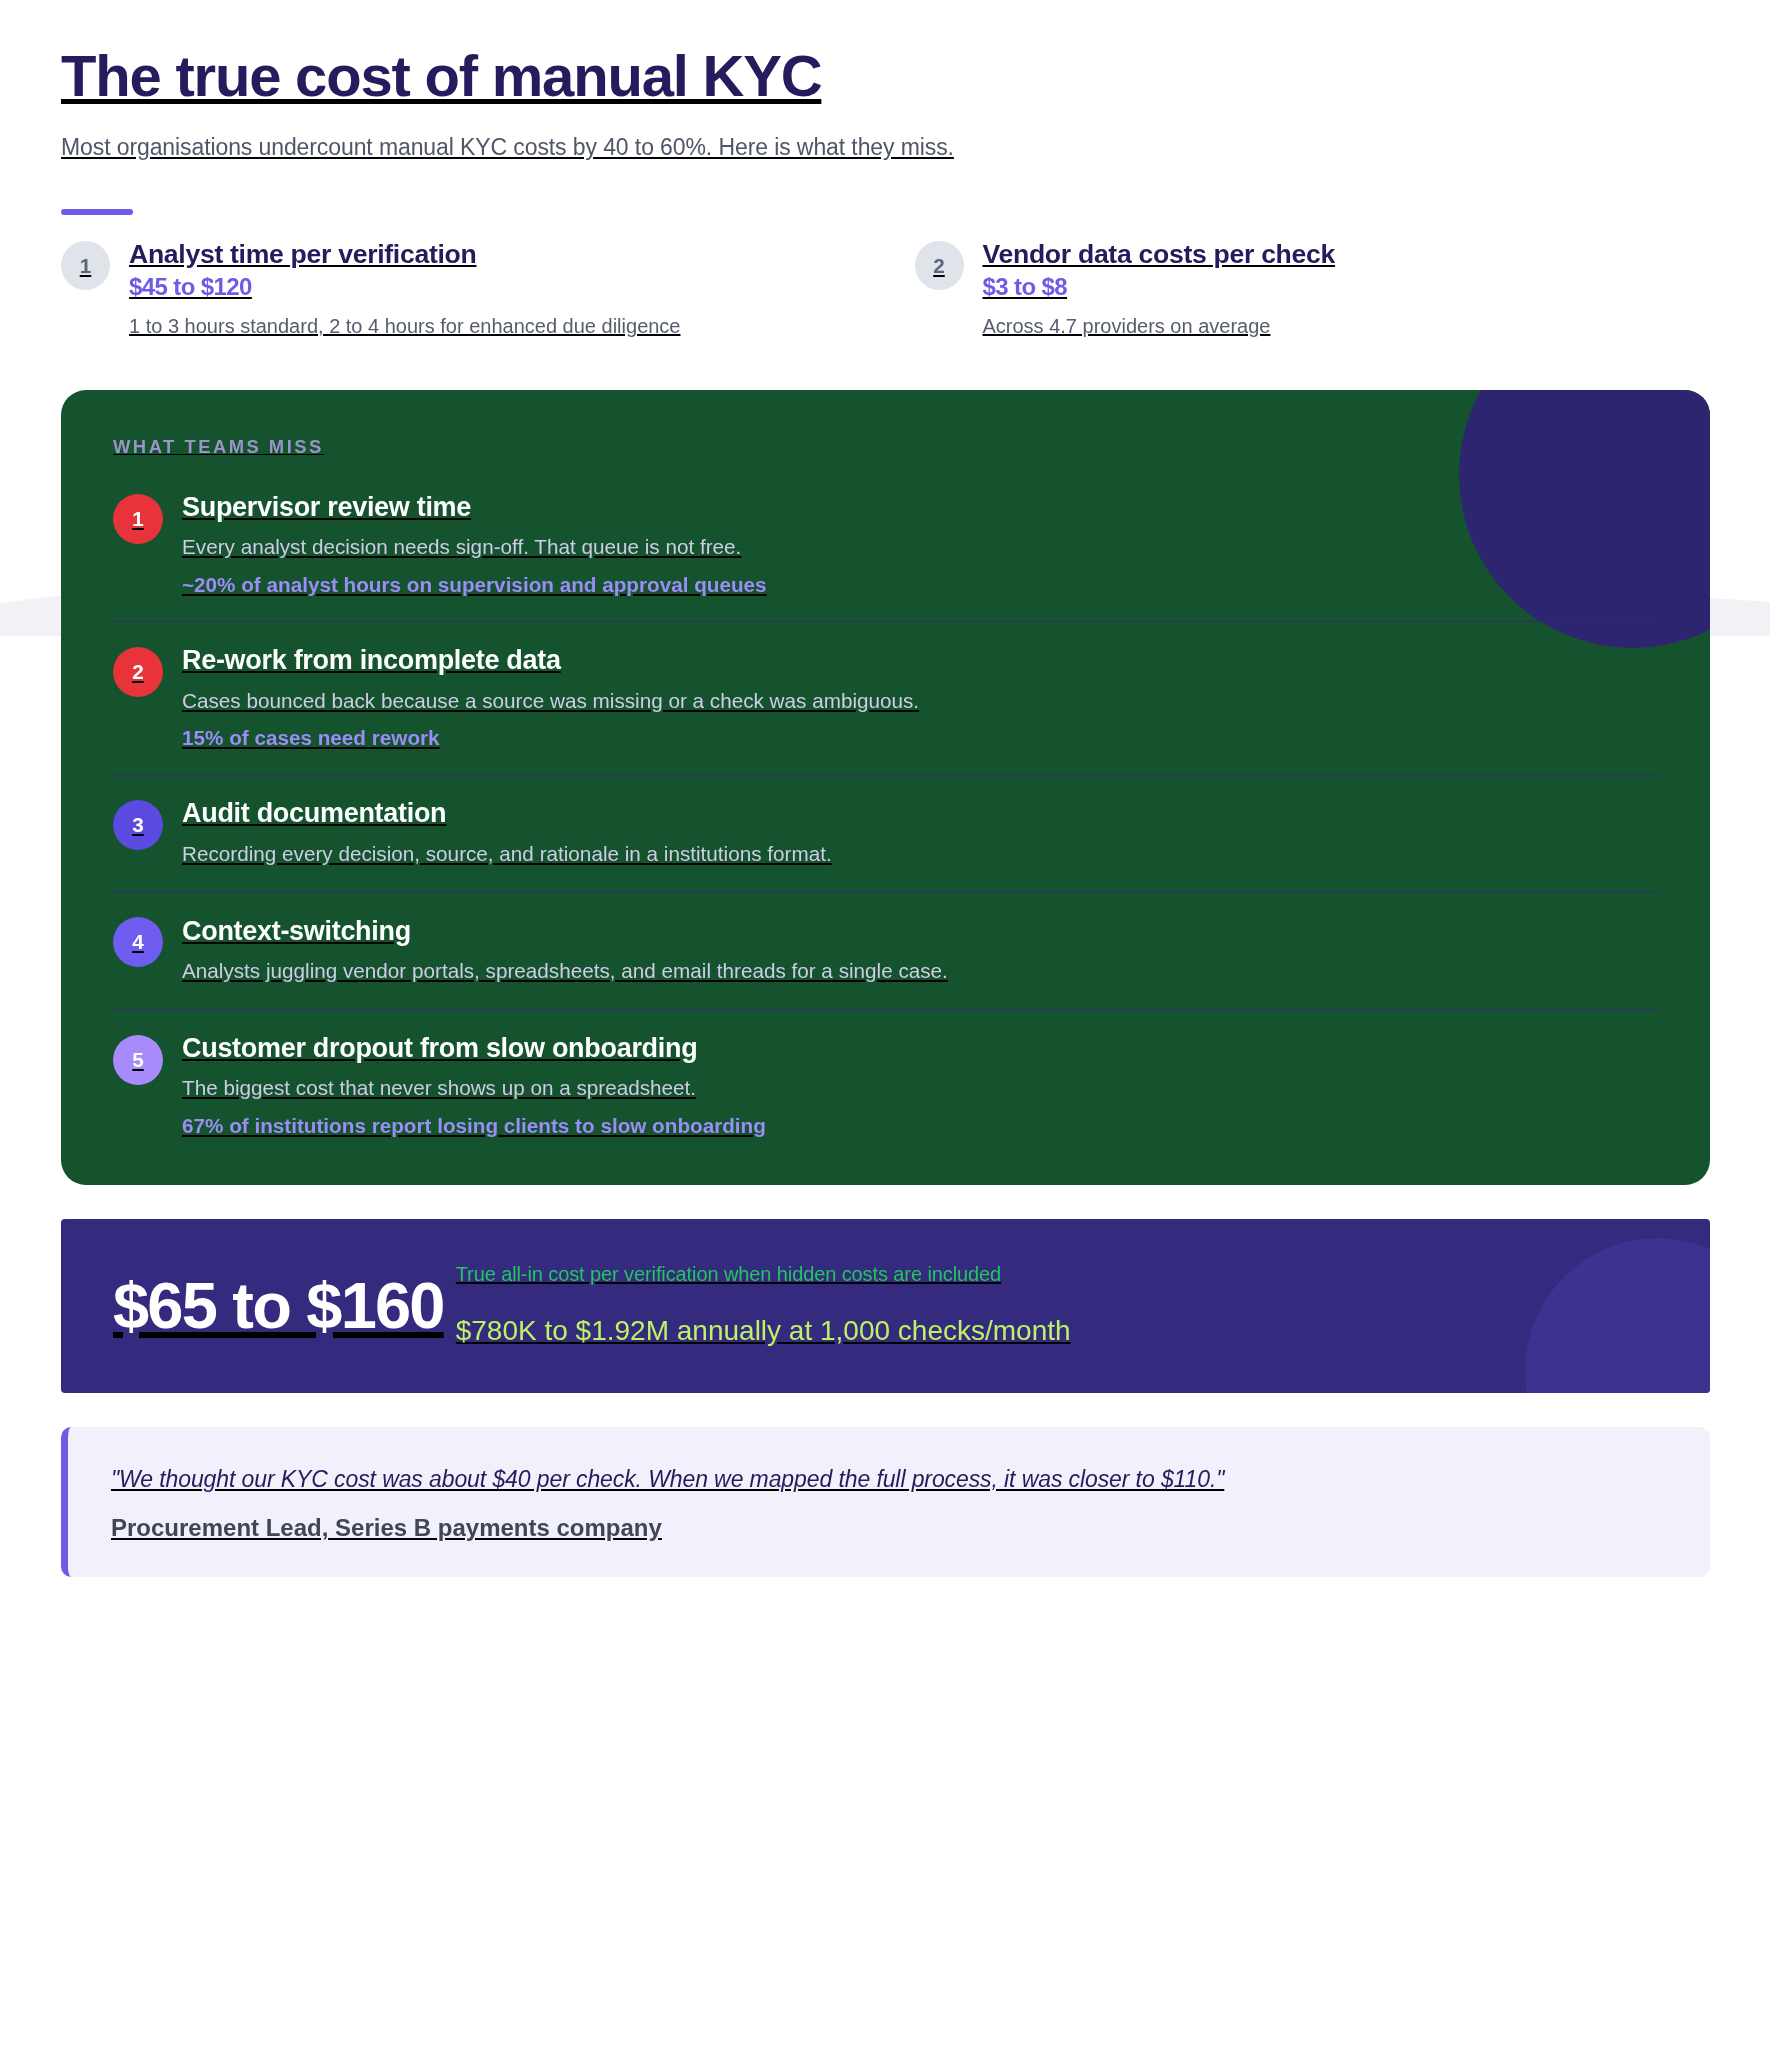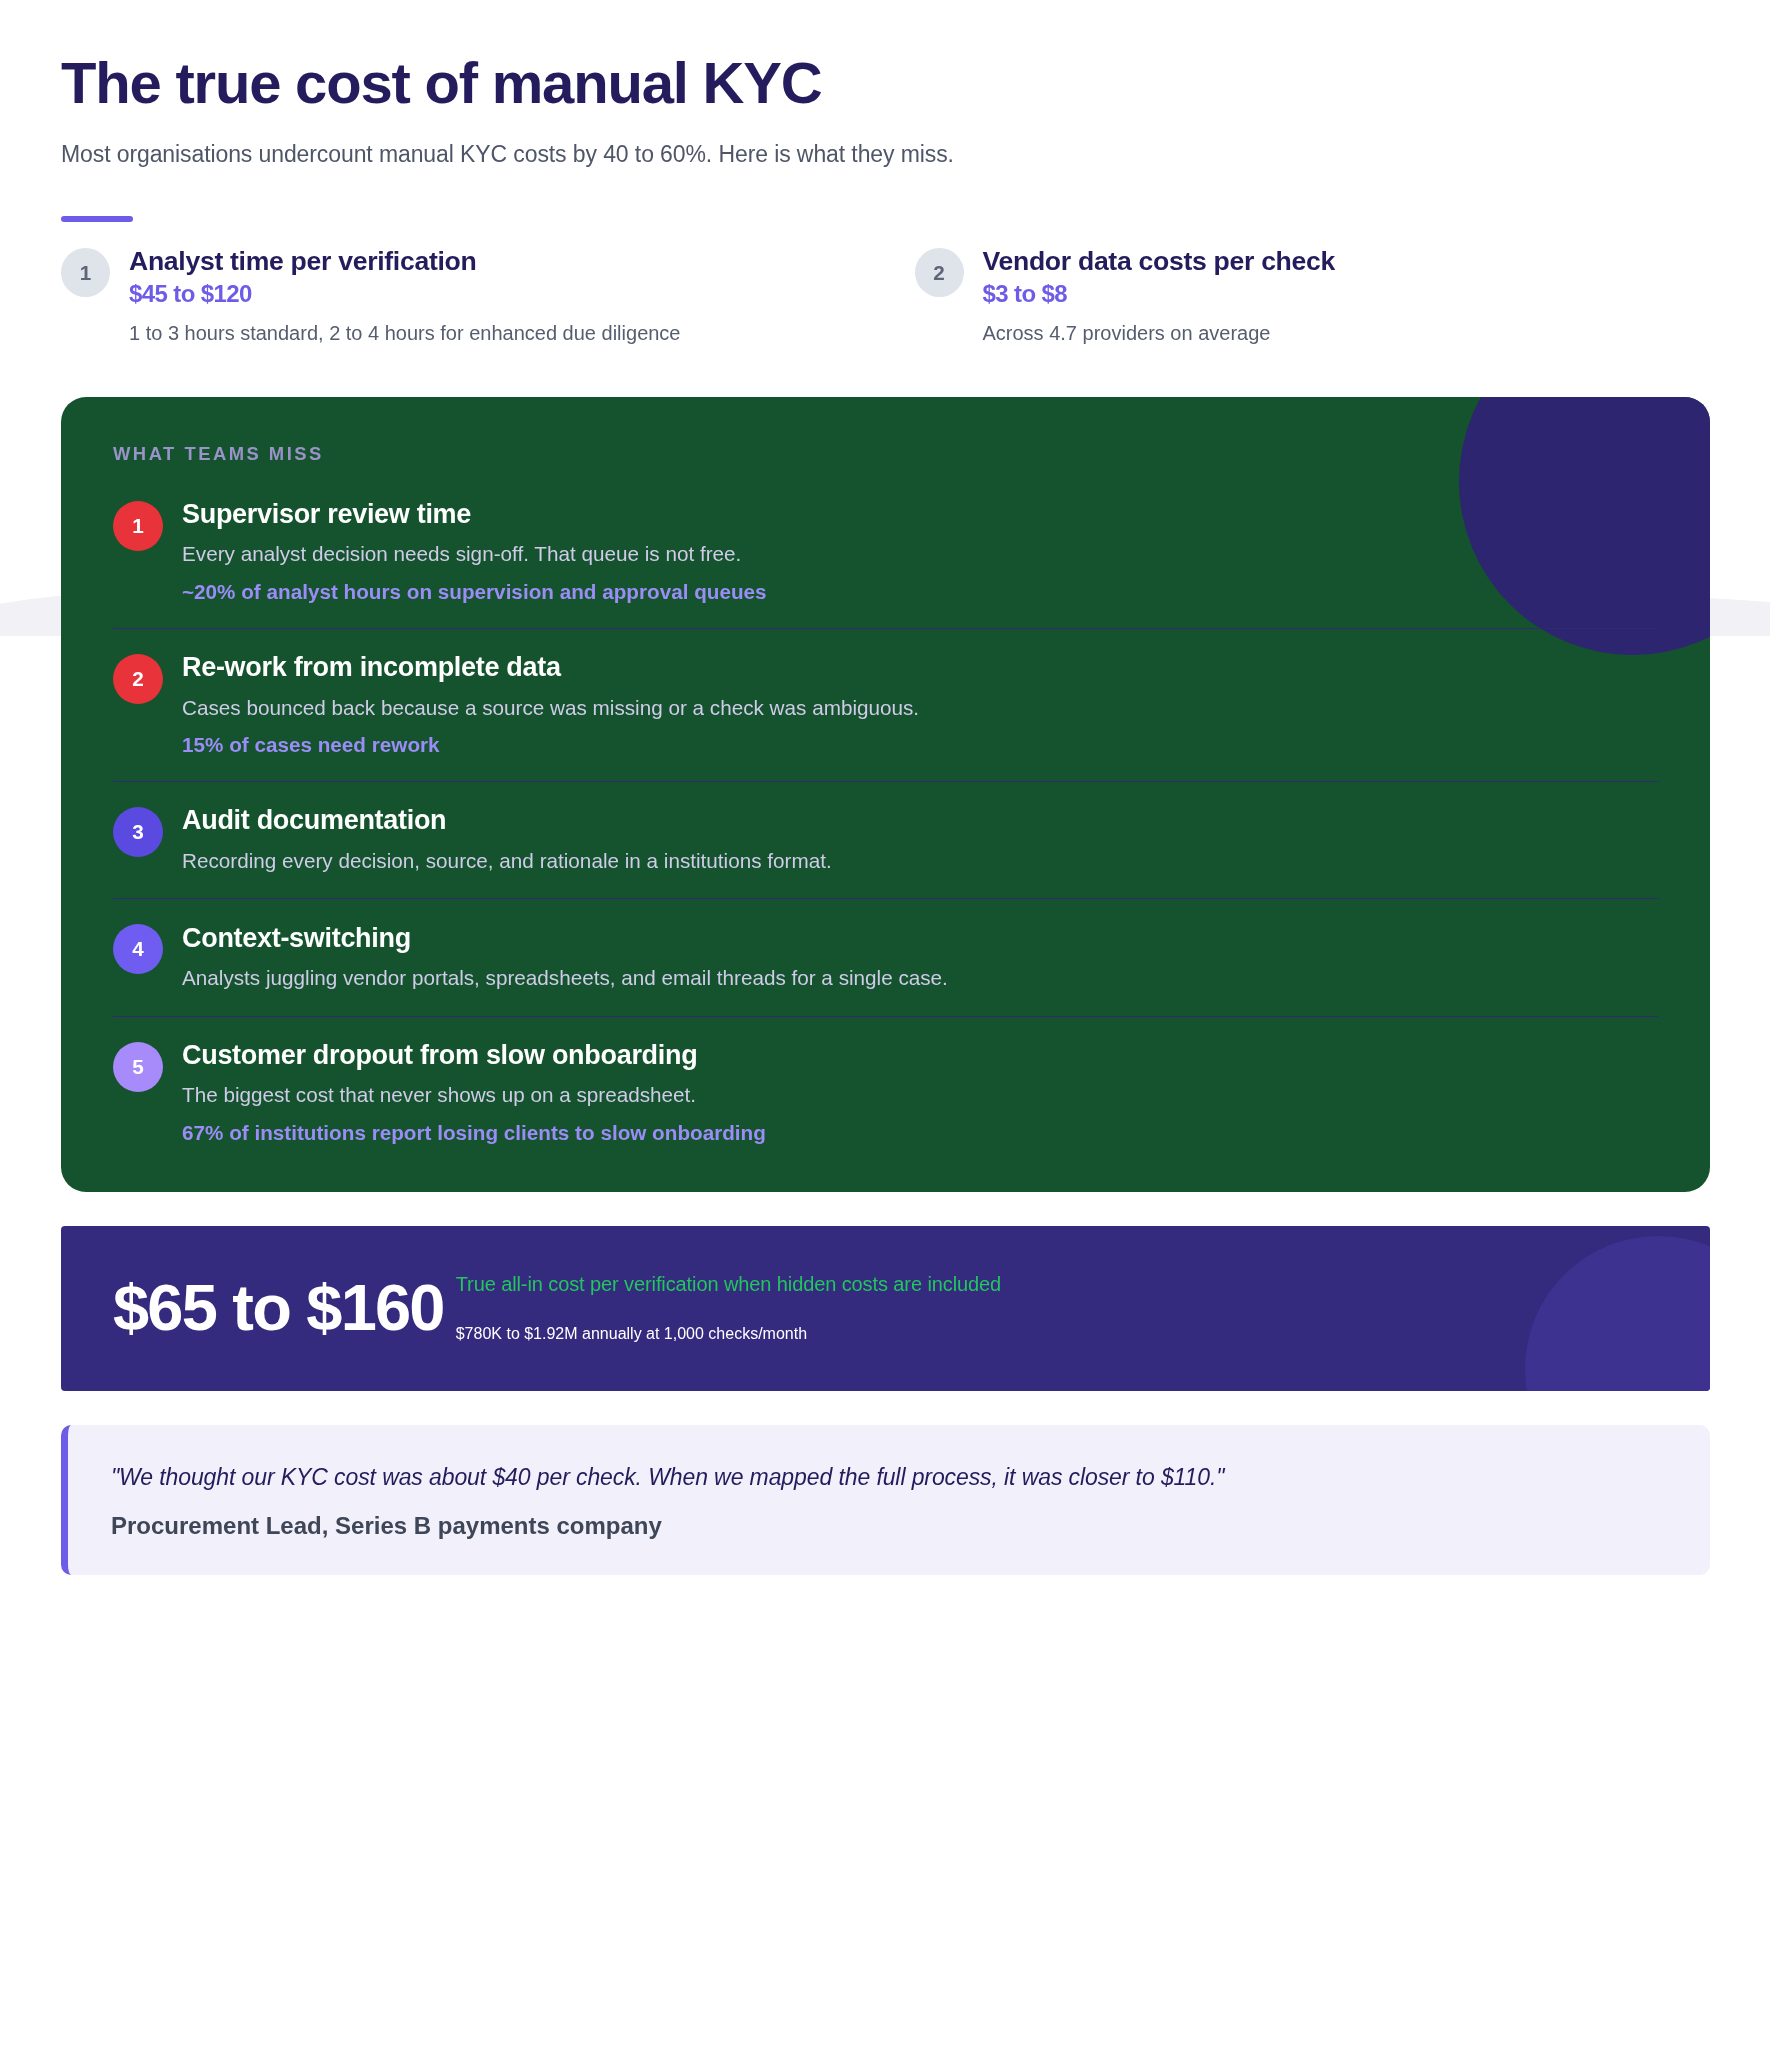--- a/index.html
+++ b/index.html
@@ -9,21 +9,22 @@
     height: 2066px;
     background: #ffffff;
     font-family: "Liberation Sans", sans-serif;
     -webkit-font-smoothing: antialiased;
   }
 
   .page {
     position: relative;
     width: 1771px;
     height: 2066px;
-    padding: 7px 61px;
+    padding: 0 61px;
+    text-decoration: underline;
   }
 
   
   .title {
     font-size: 58px;
     line-height: 1.05;
     font-weight: 700;
     color: #241c5c;
     letter-spacing: -1.2px;
     padding-top: 46px;
@@ -232,22 +233,22 @@
   .total-text { position: relative; }
 
   .total-label {
     font-size: 20px;
     color: #22c55e;
     letter-spacing: -0.1px;
   }
 
   .total-sub {
     margin-top: 29px;
-    font-size: 16px;
-    color: #ffffff;
+    font-size: 28px;
+    color: #bef264;
   }
 
   
   .quote-card {
     margin-top: 34px;
     background: #f1f0fb;
     border-left: 7.4px solid #6c5ce7;
     border-radius: 10.3px;
     padding: 37px 43px 35px 43px;
   }

